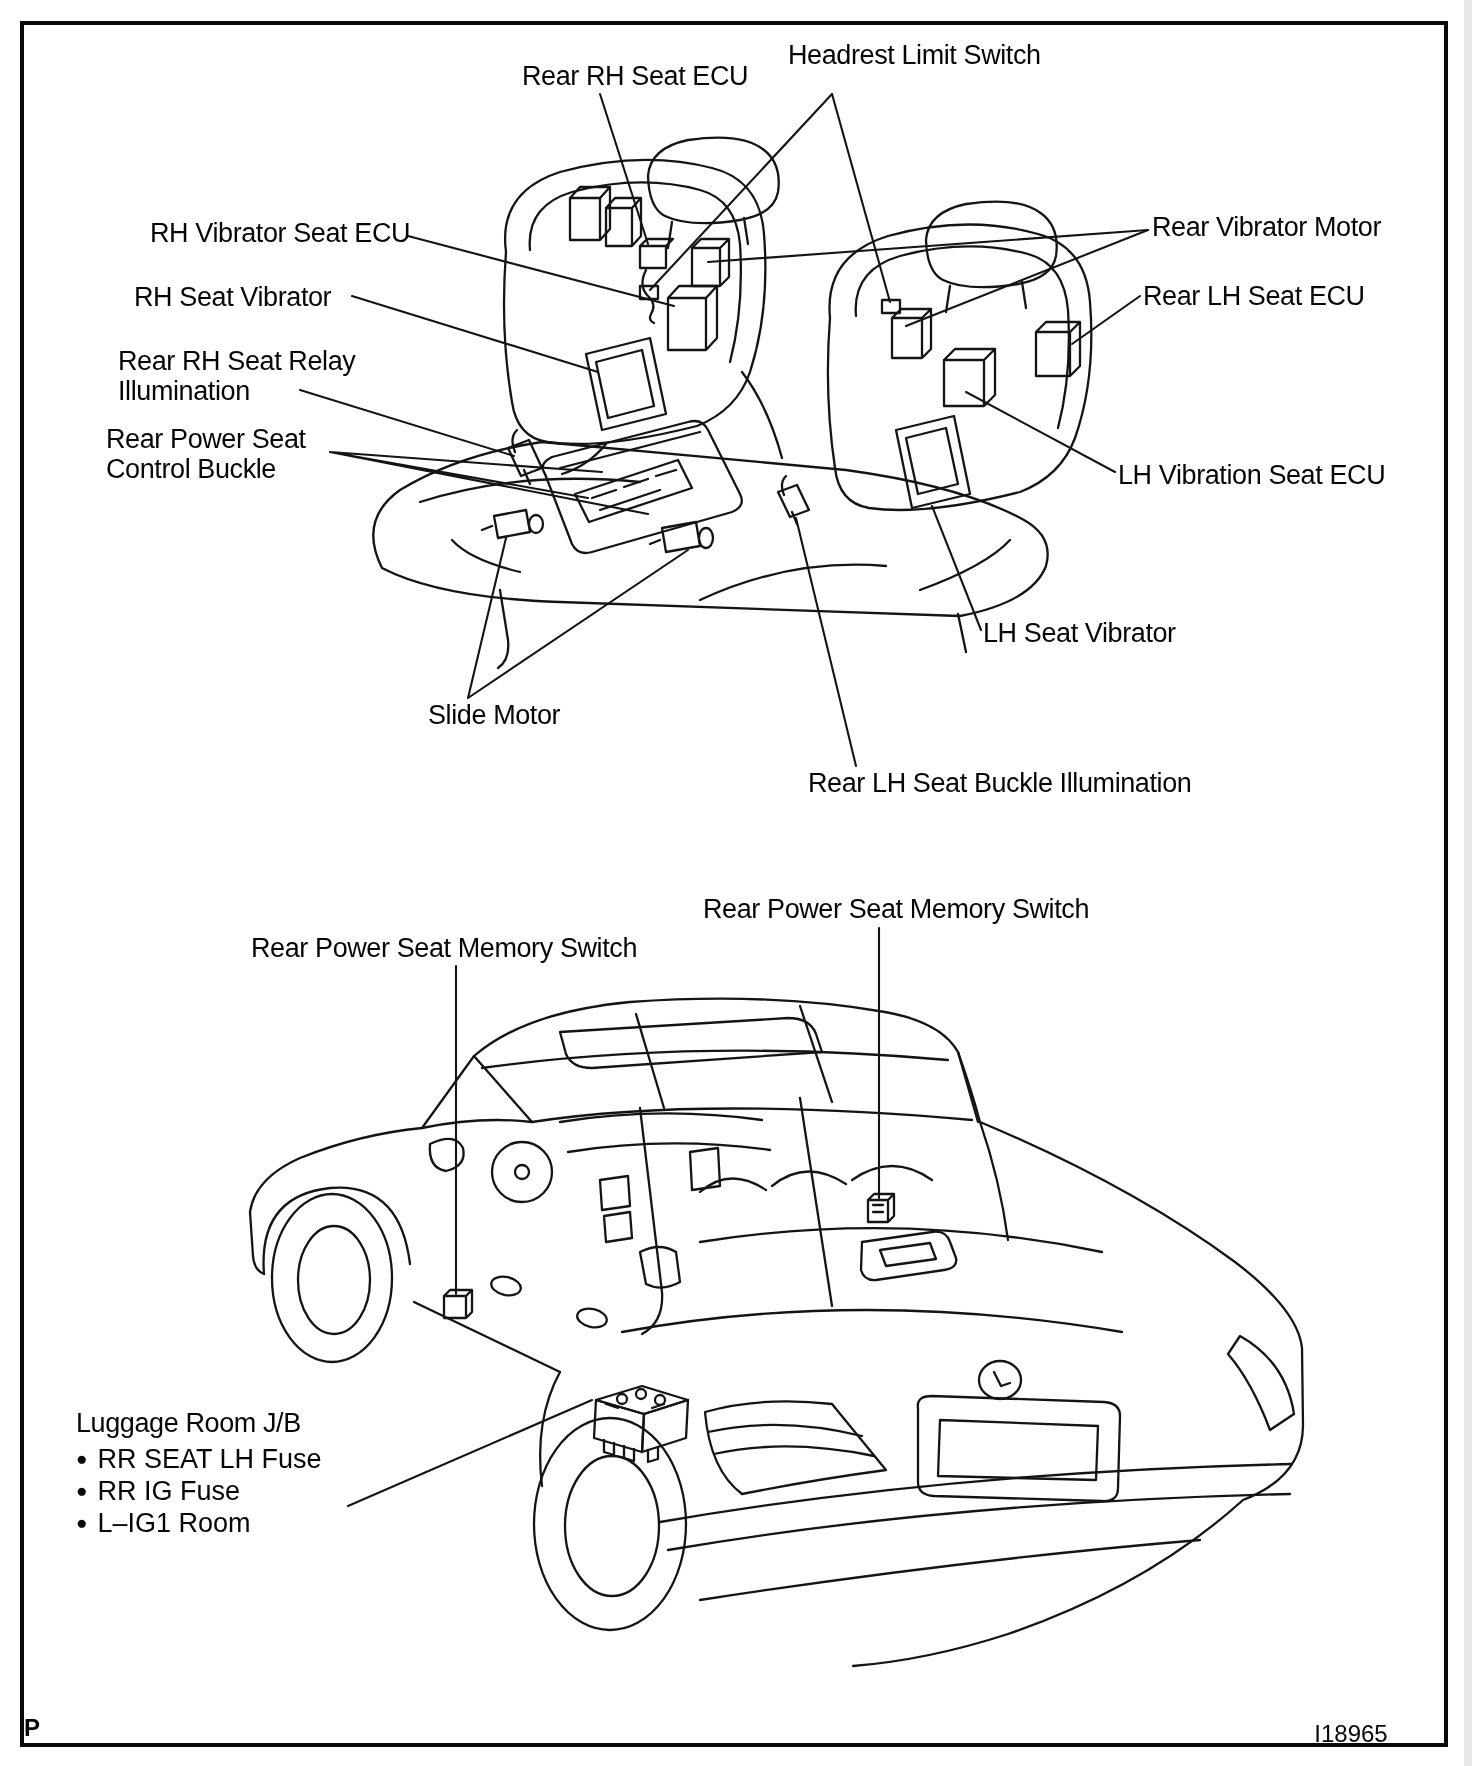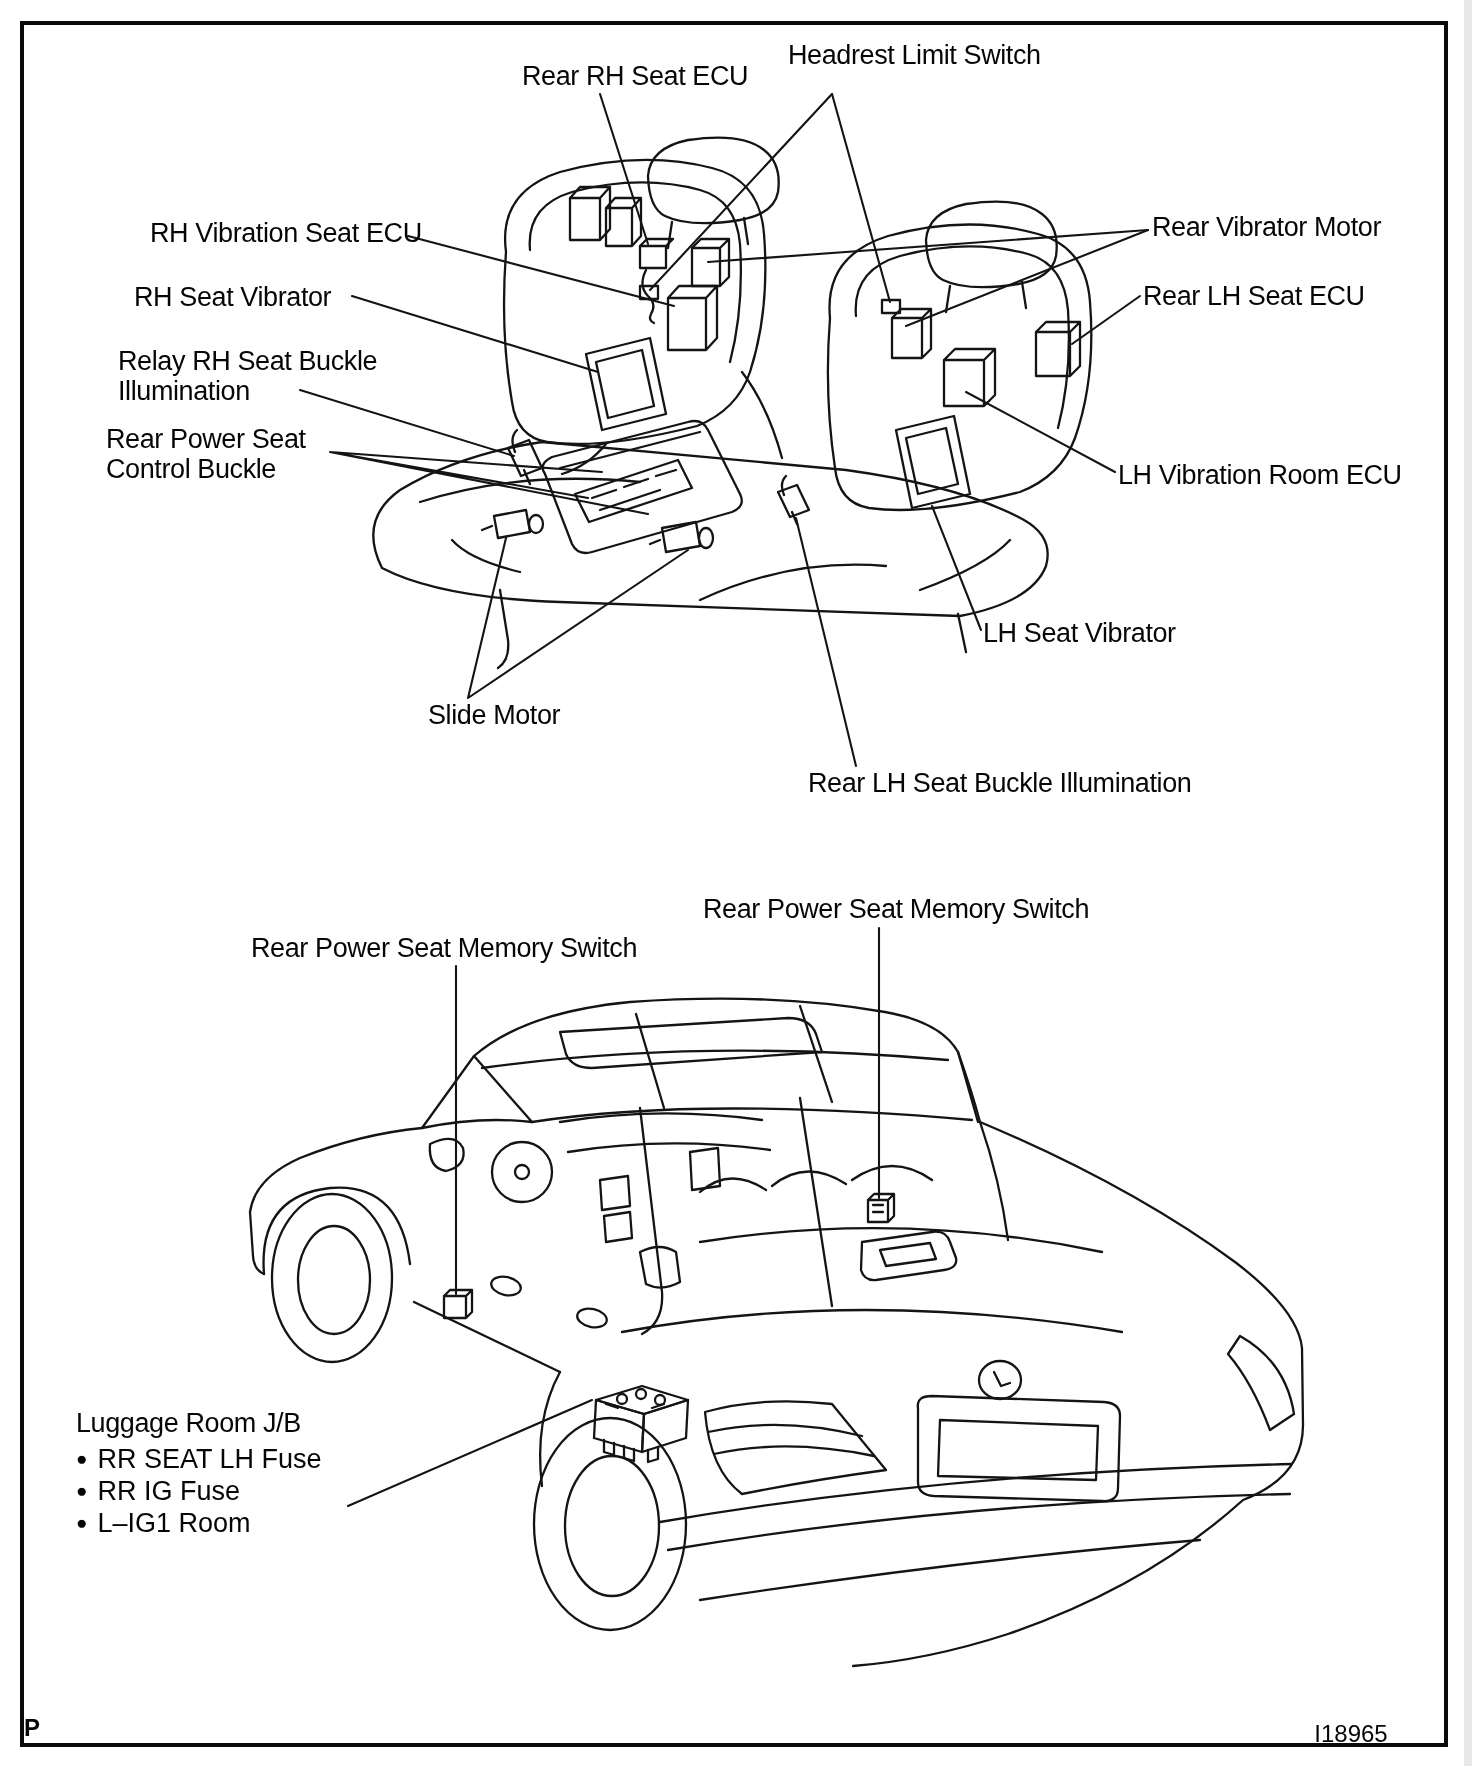--- a/index.html
+++ b/index.html
@@ -200,33 +200,33 @@
       <g stroke-width="2.1">
         <path d="M879,928 L879,1198"></path>
         <path d="M456,966 L456,1294"></path>
         <path d="M348,1506 L592,1400"></path>
       </g>
     </g>
   </svg>
 
   <div class="lbl" style="left:788px;top:40px">Headrest Limit Switch</div>
   <div class="lbl" style="left:522px;top:61px">Rear RH Seat ECU</div>
-  <div class="lbl" style="left:150px;top:218px">RH Vibration Seat ECU</div>
+  <div class="lbl" style="left:150px;top:218px">RH Vibrator Seat ECU</div>
   <div class="lbl" style="left:134px;top:282px">RH Seat Vibrator</div>
   <div class="lbl" style="left:118px;top:346px">
-    <span style="display:block">Relay RH Seat Buckle</span>
+    <span style="display:block">Rear RH Seat Relay</span>
     <span style="display:block">Illumination</span>
   </div>
   <div class="lbl" style="left:106px;top:424px">
     <span style="display:block">Rear Power Seat</span>
     <span style="display:block">Control Buckle</span>
   </div>
   <div class="lbl" style="left:1152px;top:212px">Rear Vibrator Motor</div>
   <div class="lbl" style="left:1143px;top:281px">Rear LH Seat ECU</div>
-  <div class="lbl" style="left:1118px;top:460px">LH Vibration Room ECU</div>
+  <div class="lbl" style="left:1118px;top:460px">LH Vibration Seat ECU</div>
   <div class="lbl" style="left:983px;top:618px">LH Seat Vibrator</div>
   <div class="lbl" style="left:428px;top:700px">Slide Motor</div>
   <div class="lbl" style="left:808px;top:768px">Rear LH Seat Buckle Illumination</div>
 
   <div class="lbl" style="left:703px;top:894px">Rear Power Seat Memory Switch</div>
   <div class="lbl" style="left:251px;top:933px">Rear Power Seat Memory Switch</div>
 
   <div class="jb-block">
     <div class="jb-title">Luggage Room J/B</div>
     <ul class="jb-list">

